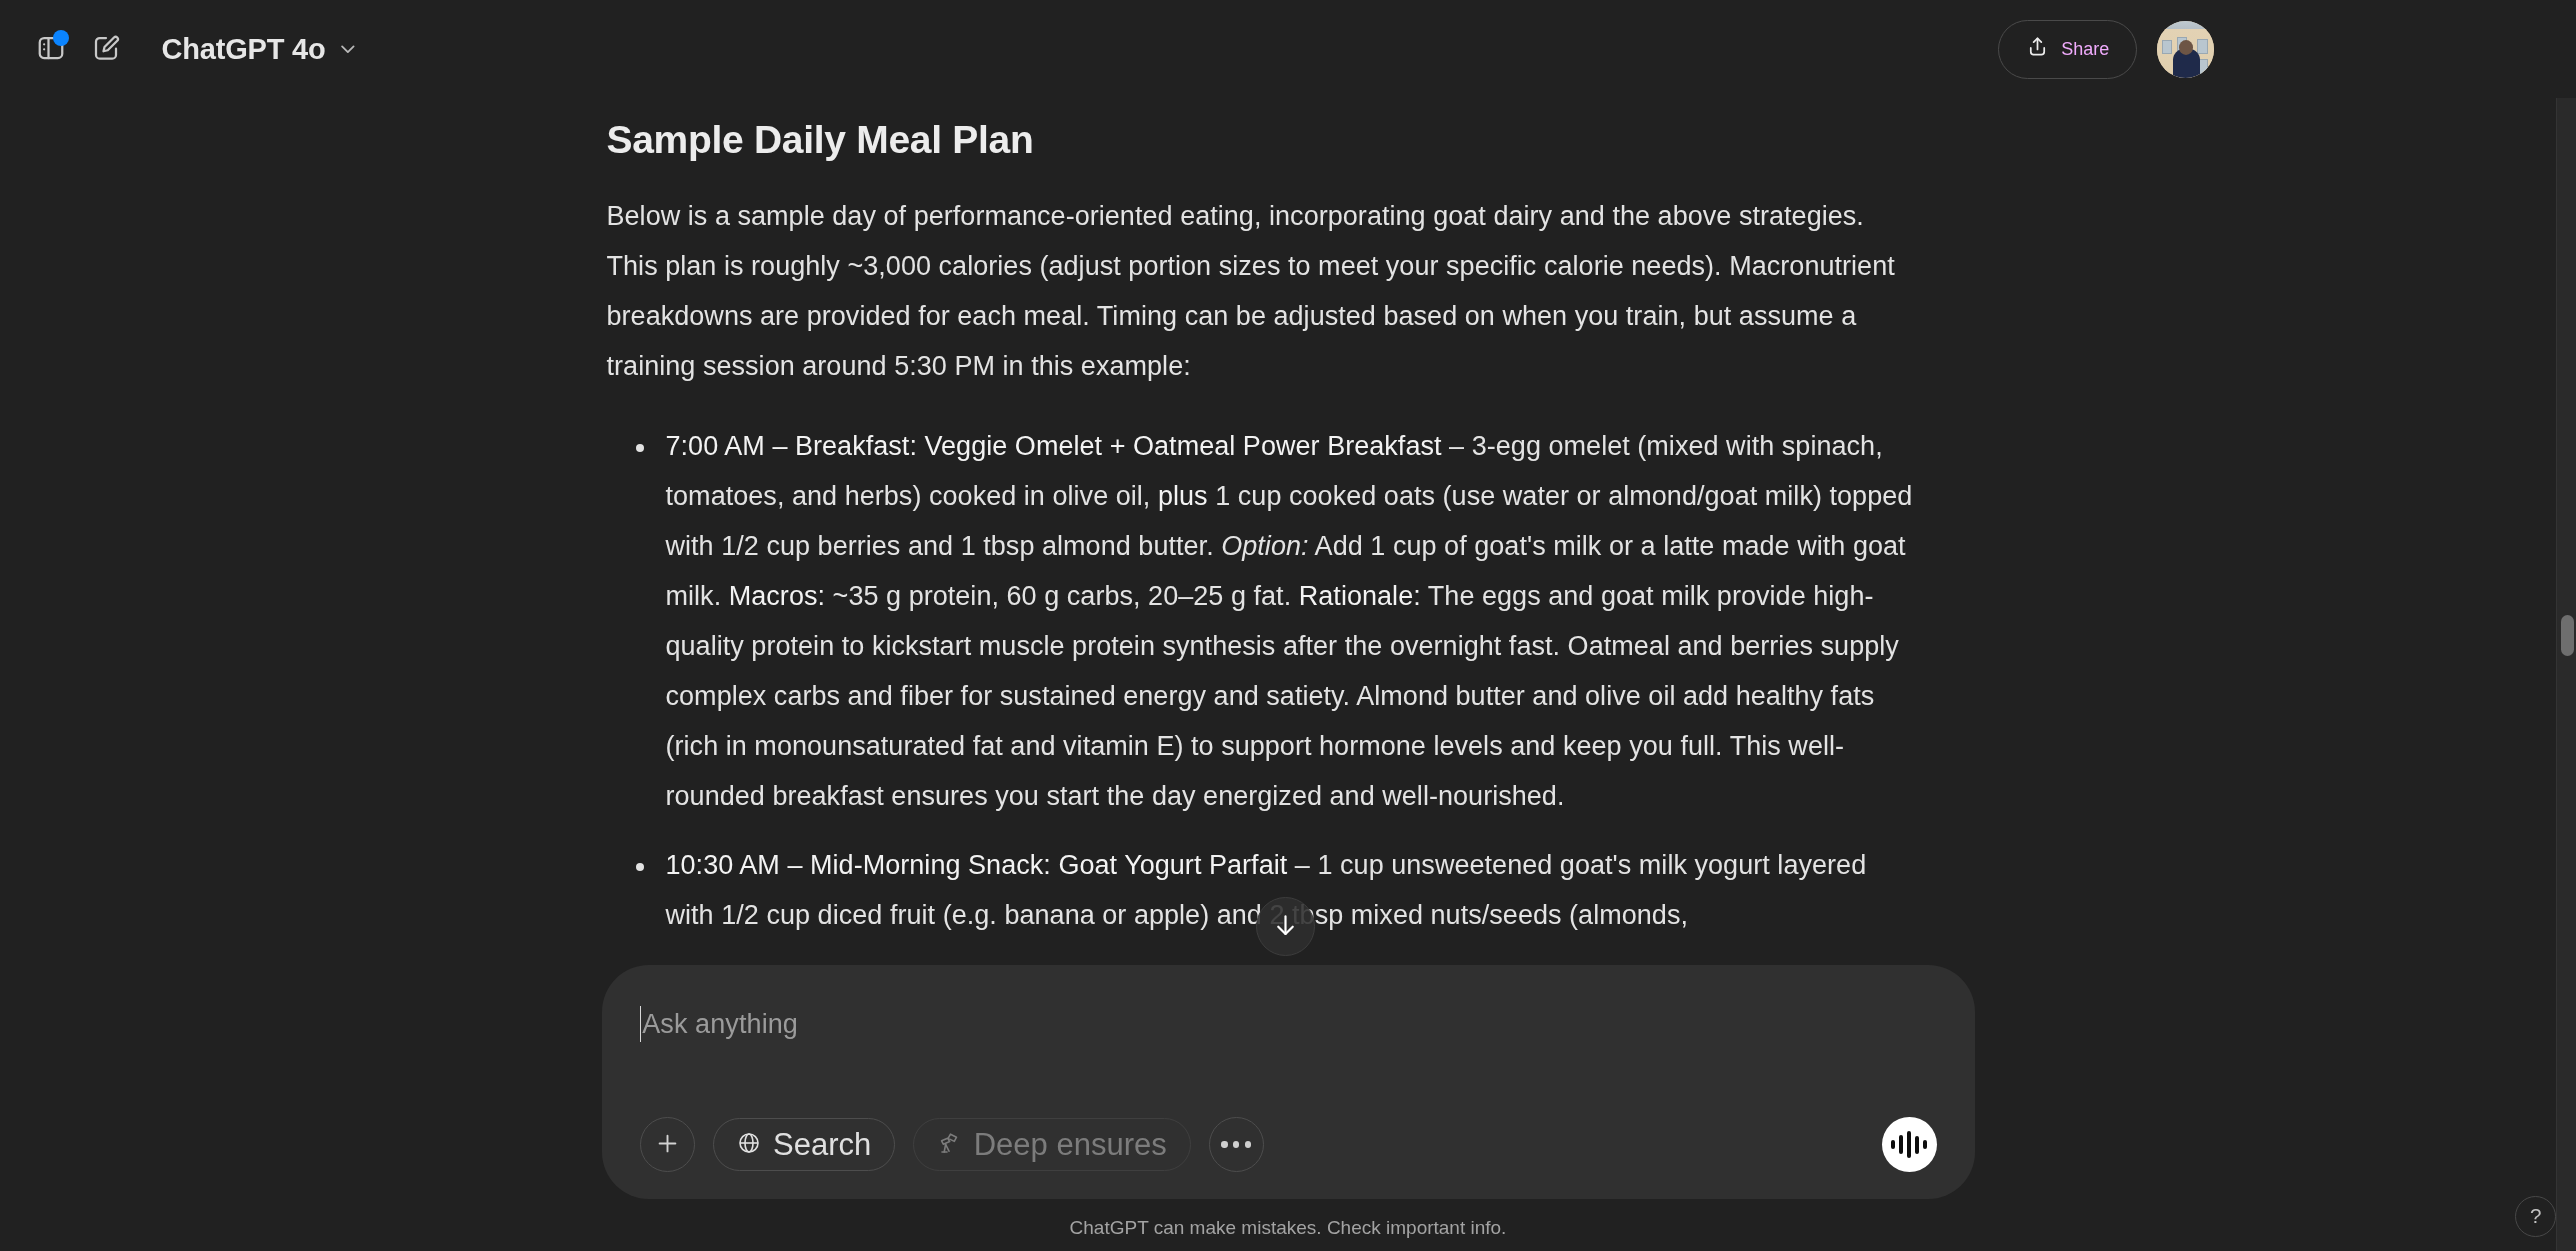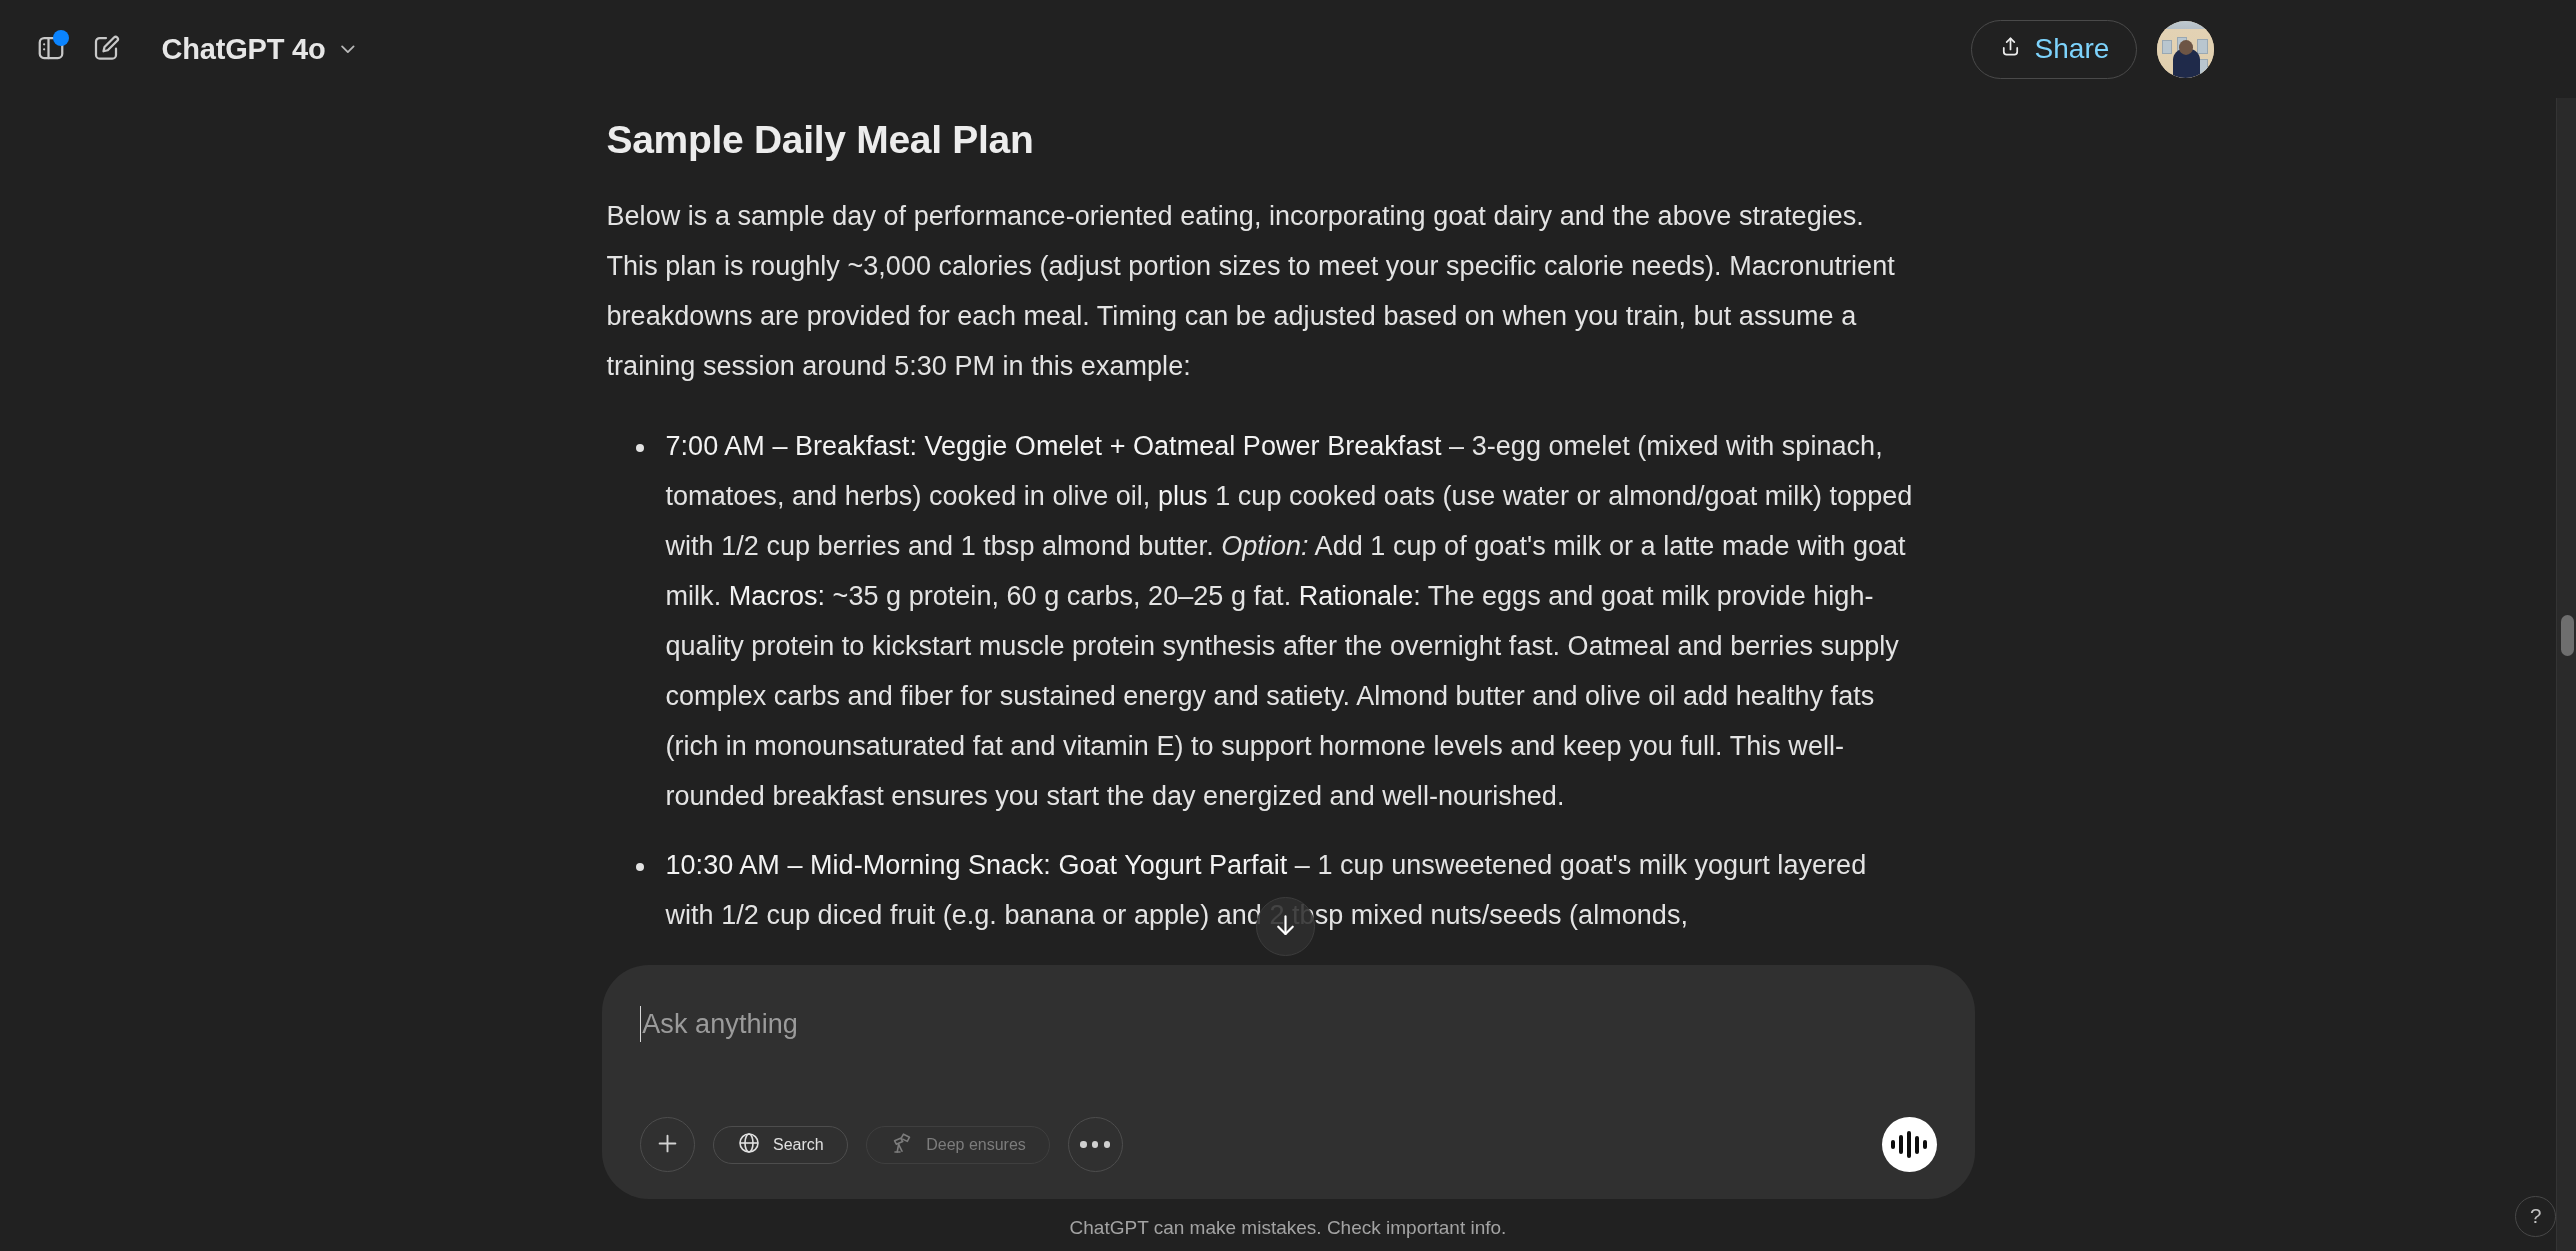--- a/index.html
+++ b/index.html
@@ -85,22 +85,22 @@
   }
   .share-btn {
     display: flex;
     align-items: center;
     gap: 12.5px;
     height: 59px;
     padding: 0 27px;
     border: 0.9px solid #4a4a4a;
     border-radius: 894px;
     background: transparent;
-    color: #7dd3fc;
-    font-size: 28px;
+    color: #f0abfc;
+    font-size: 18px;
     font-family: "Liberation Sans", sans-serif;
     cursor: pointer;
     white-space: nowrap;
   }
   .avatar {
     width: 57px; height: 57px;
     border-radius: 50%;
     overflow: hidden;
     position: relative;
     cursor: pointer;
@@ -262,28 +262,28 @@
   .tool-round {
     width: 55px; height: 55px;
     border-radius: 50%;
     border: 0.9px solid #4d4d4d;
     background: transparent;
     display: flex; align-items: center; justify-content: center;
     cursor: pointer;
     flex: none;
   }
   .tool-pill {
-    height: 38px;
+    height: 53px;
     padding: 0 23px;
     border-radius: 894px;
     border: 0.9px solid #4d4d4d;
     background: transparent;
     display: flex; align-items: center; gap: 12.5px;
     color: #e0e0e0;
-    font-size: 16px;
+    font-size: 31px;
     font-family: "Liberation Sans", sans-serif;
     cursor: pointer;
     white-space: nowrap;
     flex: none;
   }
   .tool-pill.dim { color: #7c7c7c; border-color: #3f3f3f; }
   .dots { display: flex; gap: 5.4px; align-items: center; }
   .dots span {
     width: 6.3px; height: 6.3px; border-radius: 50%;
     background: #cfcfcf; display: block;

